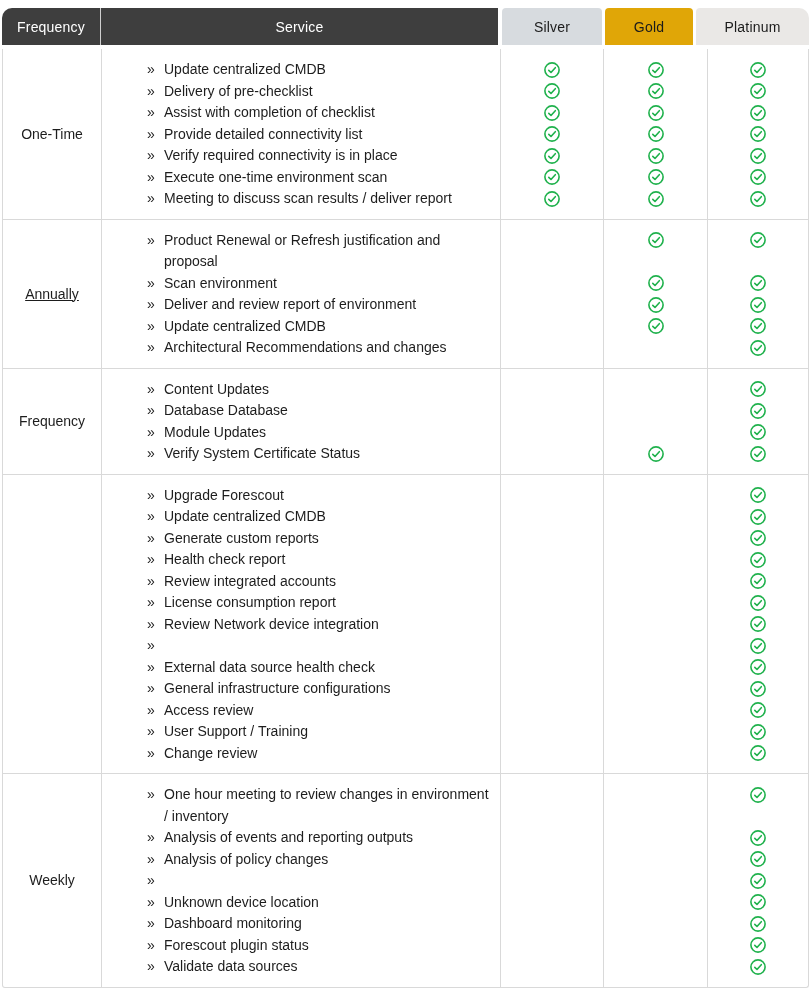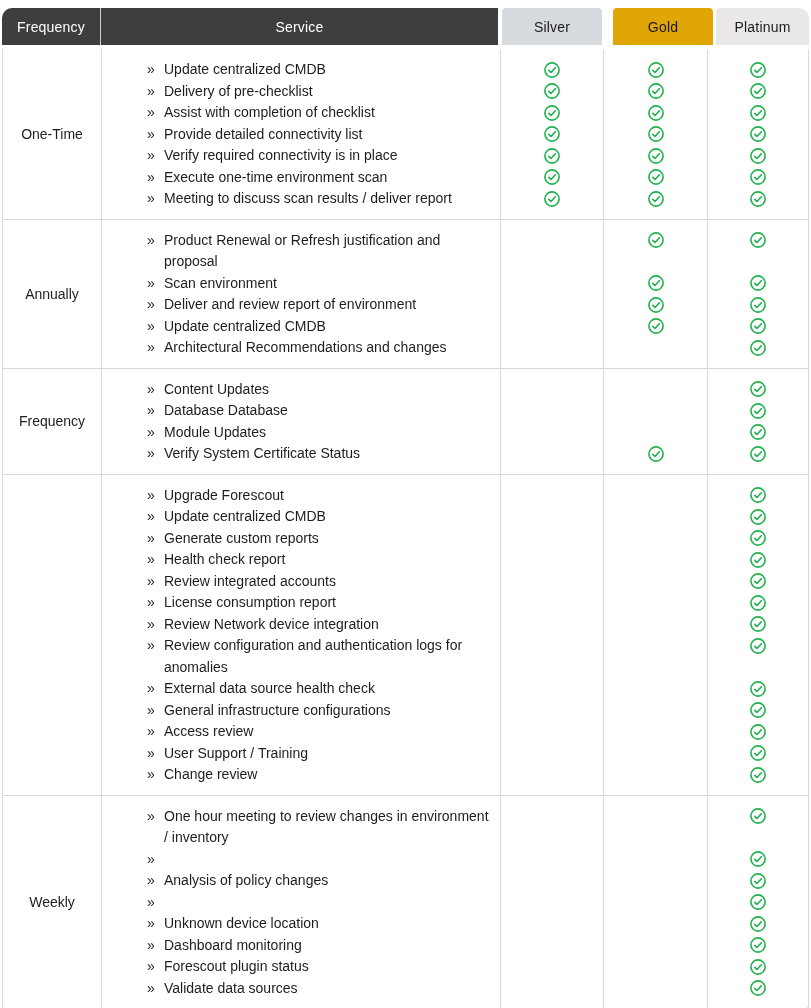--- a/index.html
+++ b/index.html
@@ -24,21 +24,21 @@
   .h-dark .h-label{
     display:flex; align-items:center; justify-content:center;
     color:var(--header-text); font-size:14px; font-weight:500; letter-spacing:.2px;
   }
   .h-sep{ background:#CFCFCF; }
   .h-tier{
     display:flex; align-items:center; justify-content:center;
     font-size:14px; font-weight:500; letter-spacing:.2px; color:#1B1B1B;
   }
   .h-silver{ width:100px; margin-left:4px; background:var(--silver-bg); border-radius:4px 4px 0 0; }
-  .h-gold{ width:100px; margin-left:11px; background:var(--gold-bg); border-radius:4px 4px 0 0; }
+  .h-gold{ width:88px; margin-left:3px; background:var(--gold-bg); border-radius:4px 4px 0 0; }
   .h-platinum{ flex:1; margin-left:3px; background:var(--platinum-bg); border-radius:4px 10px 0 0; }
 
   
   .tbody{
     margin-top:4px; border:1px solid var(--border); border-top:none;
     border-radius:0 0 3px 3px; background:#FFFFFF;
   }
   .section{ display:grid; grid-template-columns:98px 399px 103px 104px 1fr; }
   .section + .section{ border-top:1px solid var(--border); }
   .freq-cell{
@@ -227,21 +227,21 @@
           </svg>
         </div>
         <div class="tier-cell last" style="grid-area: 7 / 5;">
           <svg class="check" width="16" height="16" viewBox="0 0 16 16" aria-hidden="true">
             <circle cx="8" cy="8" r="7.1" fill="none" stroke="currentColor" stroke-width="1.6"></circle>
             <path d="M4.8 8.4 L7 10.5 L11.3 5.7" fill="none" stroke="currentColor" stroke-width="1.6" stroke-linecap="round" stroke-linejoin="round"></path>
           </svg>
         </div>
       </section>
       <section class="section">
-        <div class="freq-cell" style="grid-row: 1 / span 5;">Annually</div>
+        <div class="freq-cell" style="grid-row: 1 / span 5; text-decoration: underline;">Annually</div>
         <div class="service-cell first" style="grid-area: 1 / 2;">
           <span class="bullet">»</span>
           <span class="svc-label">Product Renewal or Refresh justification and proposal</span>
         </div>
         <div class="tier-cell first" style="grid-area: 1 / 3;"></div>
         <div class="tier-cell first" style="grid-area: 1 / 4;">
           <svg class="check" width="16" height="16" viewBox="0 0 16 16" aria-hidden="true">
             <circle cx="8" cy="8" r="7.1" fill="none" stroke="currentColor" stroke-width="1.6"></circle>
             <path d="M4.8 8.4 L7 10.5 L11.3 5.7" fill="none" stroke="currentColor" stroke-width="1.6" stroke-linecap="round" stroke-linejoin="round"></path>
           </svg>
@@ -452,21 +452,20 @@
         <div class="tier-cell" style="grid-area: 7 / 3;"></div>
         <div class="tier-cell" style="grid-area: 7 / 4;"></div>
         <div class="tier-cell" style="grid-area: 7 / 5;">
           <svg class="check" width="16" height="16" viewBox="0 0 16 16" aria-hidden="true">
             <circle cx="8" cy="8" r="7.1" fill="none" stroke="currentColor" stroke-width="1.6"></circle>
             <path d="M4.8 8.4 L7 10.5 L11.3 5.7" fill="none" stroke="currentColor" stroke-width="1.6" stroke-linecap="round" stroke-linejoin="round"></path>
           </svg>
         </div>
         <div class="service-cell" style="grid-area: 8 / 2;">
           <span class="bullet">»</span>
-          <span class="svc-label">Review configuration and authentication logs for anomalies</span>
         </div>
         <div class="tier-cell" style="grid-area: 8 / 3;"></div>
         <div class="tier-cell" style="grid-area: 8 / 4;"></div>
         <div class="tier-cell" style="grid-area: 8 / 5;">
           <svg class="check" width="16" height="16" viewBox="0 0 16 16" aria-hidden="true">
             <circle cx="8" cy="8" r="7.1" fill="none" stroke="currentColor" stroke-width="1.6"></circle>
             <path d="M4.8 8.4 L7 10.5 L11.3 5.7" fill="none" stroke="currentColor" stroke-width="1.6" stroke-linecap="round" stroke-linejoin="round"></path>
           </svg>
         </div>
         <div class="service-cell" style="grid-area: 9 / 2;">
@@ -539,20 +538,21 @@
         <div class="tier-cell first" style="grid-area: 1 / 3;"></div>
         <div class="tier-cell first" style="grid-area: 1 / 4;"></div>
         <div class="tier-cell first" style="grid-area: 1 / 5;">
           <svg class="check" width="16" height="16" viewBox="0 0 16 16" aria-hidden="true">
             <circle cx="8" cy="8" r="7.1" fill="none" stroke="currentColor" stroke-width="1.6"></circle>
             <path d="M4.8 8.4 L7 10.5 L11.3 5.7" fill="none" stroke="currentColor" stroke-width="1.6" stroke-linecap="round" stroke-linejoin="round"></path>
           </svg>
         </div>
         <div class="service-cell" style="grid-area: 2 / 2;">
           <span class="bullet">»</span>
+          <span class="svc-label">Analysis of events and reporting outputs</span>
         </div>
         <div class="tier-cell" style="grid-area: 2 / 3;"></div>
         <div class="tier-cell" style="grid-area: 2 / 4;"></div>
         <div class="tier-cell" style="grid-area: 2 / 5;">
           <svg class="check" width="16" height="16" viewBox="0 0 16 16" aria-hidden="true">
             <circle cx="8" cy="8" r="7.1" fill="none" stroke="currentColor" stroke-width="1.6"></circle>
             <path d="M4.8 8.4 L7 10.5 L11.3 5.7" fill="none" stroke="currentColor" stroke-width="1.6" stroke-linecap="round" stroke-linejoin="round"></path>
           </svg>
         </div>
         <div class="service-cell" style="grid-area: 3 / 2;">

